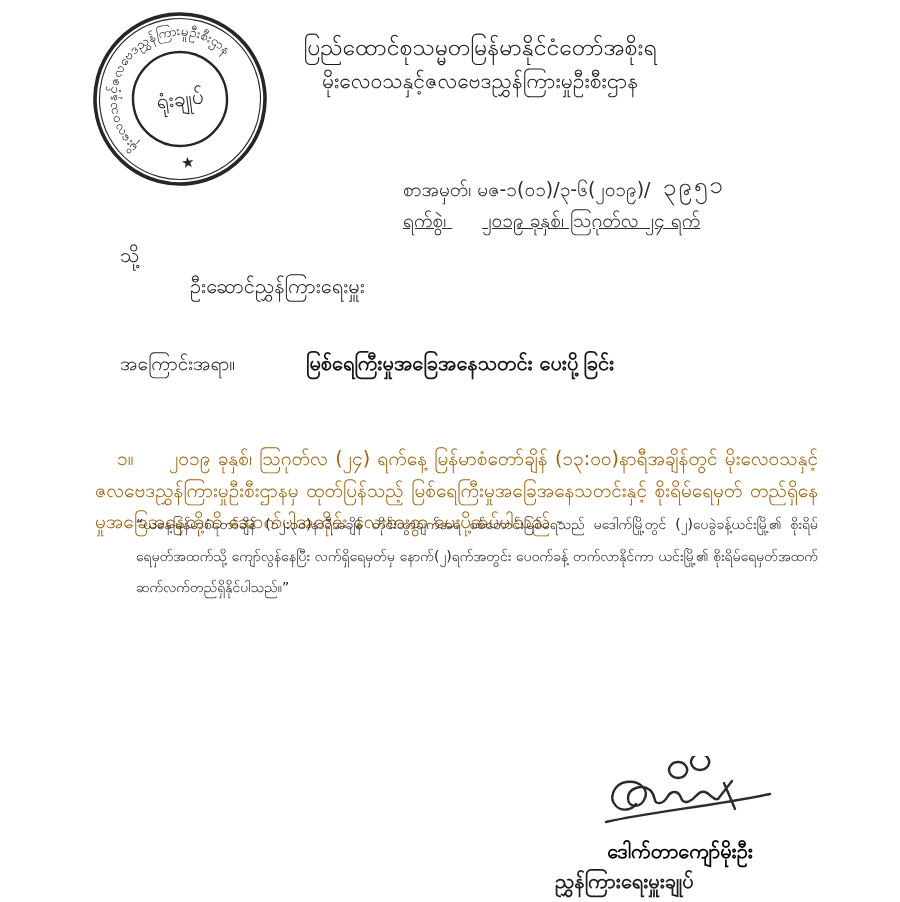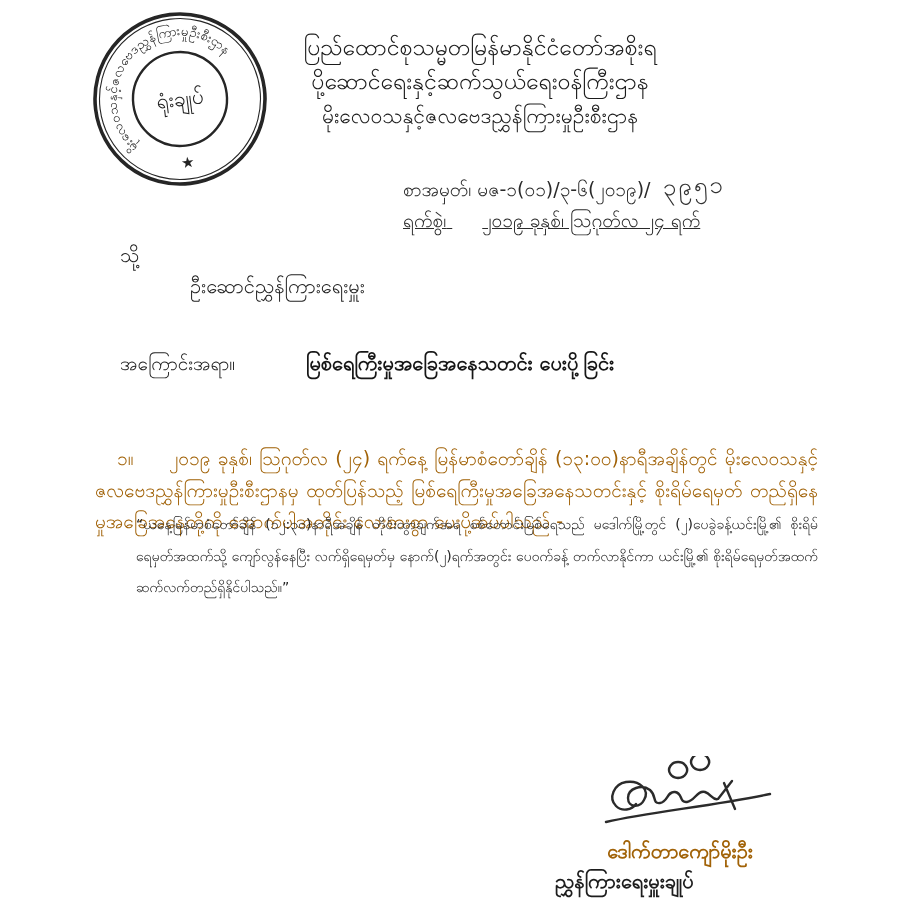--- a/index.html
+++ b/index.html
@@ -121,21 +121,21 @@
   }
   .sig-scribble svg { width: 100%; height: 100%; }
   .sig-name {
     position: absolute;
     left: 565px;
     top: 838px;
     width: 230px;
     text-align: center;
     font-size: 20px;
     font-weight: bold;
-    color: #a16207;
+    color: #000000;
   }
   .sig-title {
     position: absolute;
     left: 555px;
     top: 868px;
     width: 250px;
     text-align: left;
     font-size: 20px;
     font-weight: bold;
     color: #1d1d1d;
@@ -157,21 +157,20 @@
       <text font-size="13" letter-spacing="0.5">
         <textPath href="#ringPath" startOffset="2">မိုးလေဝသနှင့်ဇလဗေဒညွှန်ကြားမှုဦးစီးဌာန</textPath>
       </text>
       <text x="90" y="98" text-anchor="middle" font-size="21">ရုံးချုပ်</text>
       <text x="90" y="160" text-anchor="middle" font-size="15">★</text>
     </svg>
   </div>
 
   <div class="header">
     <div class="header-line1">ပြည်ထောင်စုသမ္မတမြန်မာနိုင်ငံတော်အစိုးရ</div>
-    <div class="header-line2">ပို့ဆောင်ရေးနှင့်ဆက်သွယ်ရေးဝန်ကြီးဌာန</div>
     <div class="header-line3">မိုးလေဝသနှင့်ဇလဗေဒညွှန်ကြားမှုဦးစီးဌာန</div>
   </div>
 
   <div class="ref-line">
     <span>စာအမှတ်၊</span>
     <span>မဇ-၁(၀၁)/၃-၆(၂၀၁၉)/</span>
     <span class="ref-hand">၃၉၅၁</span>
   </div>
 
   <div class="date-line">

